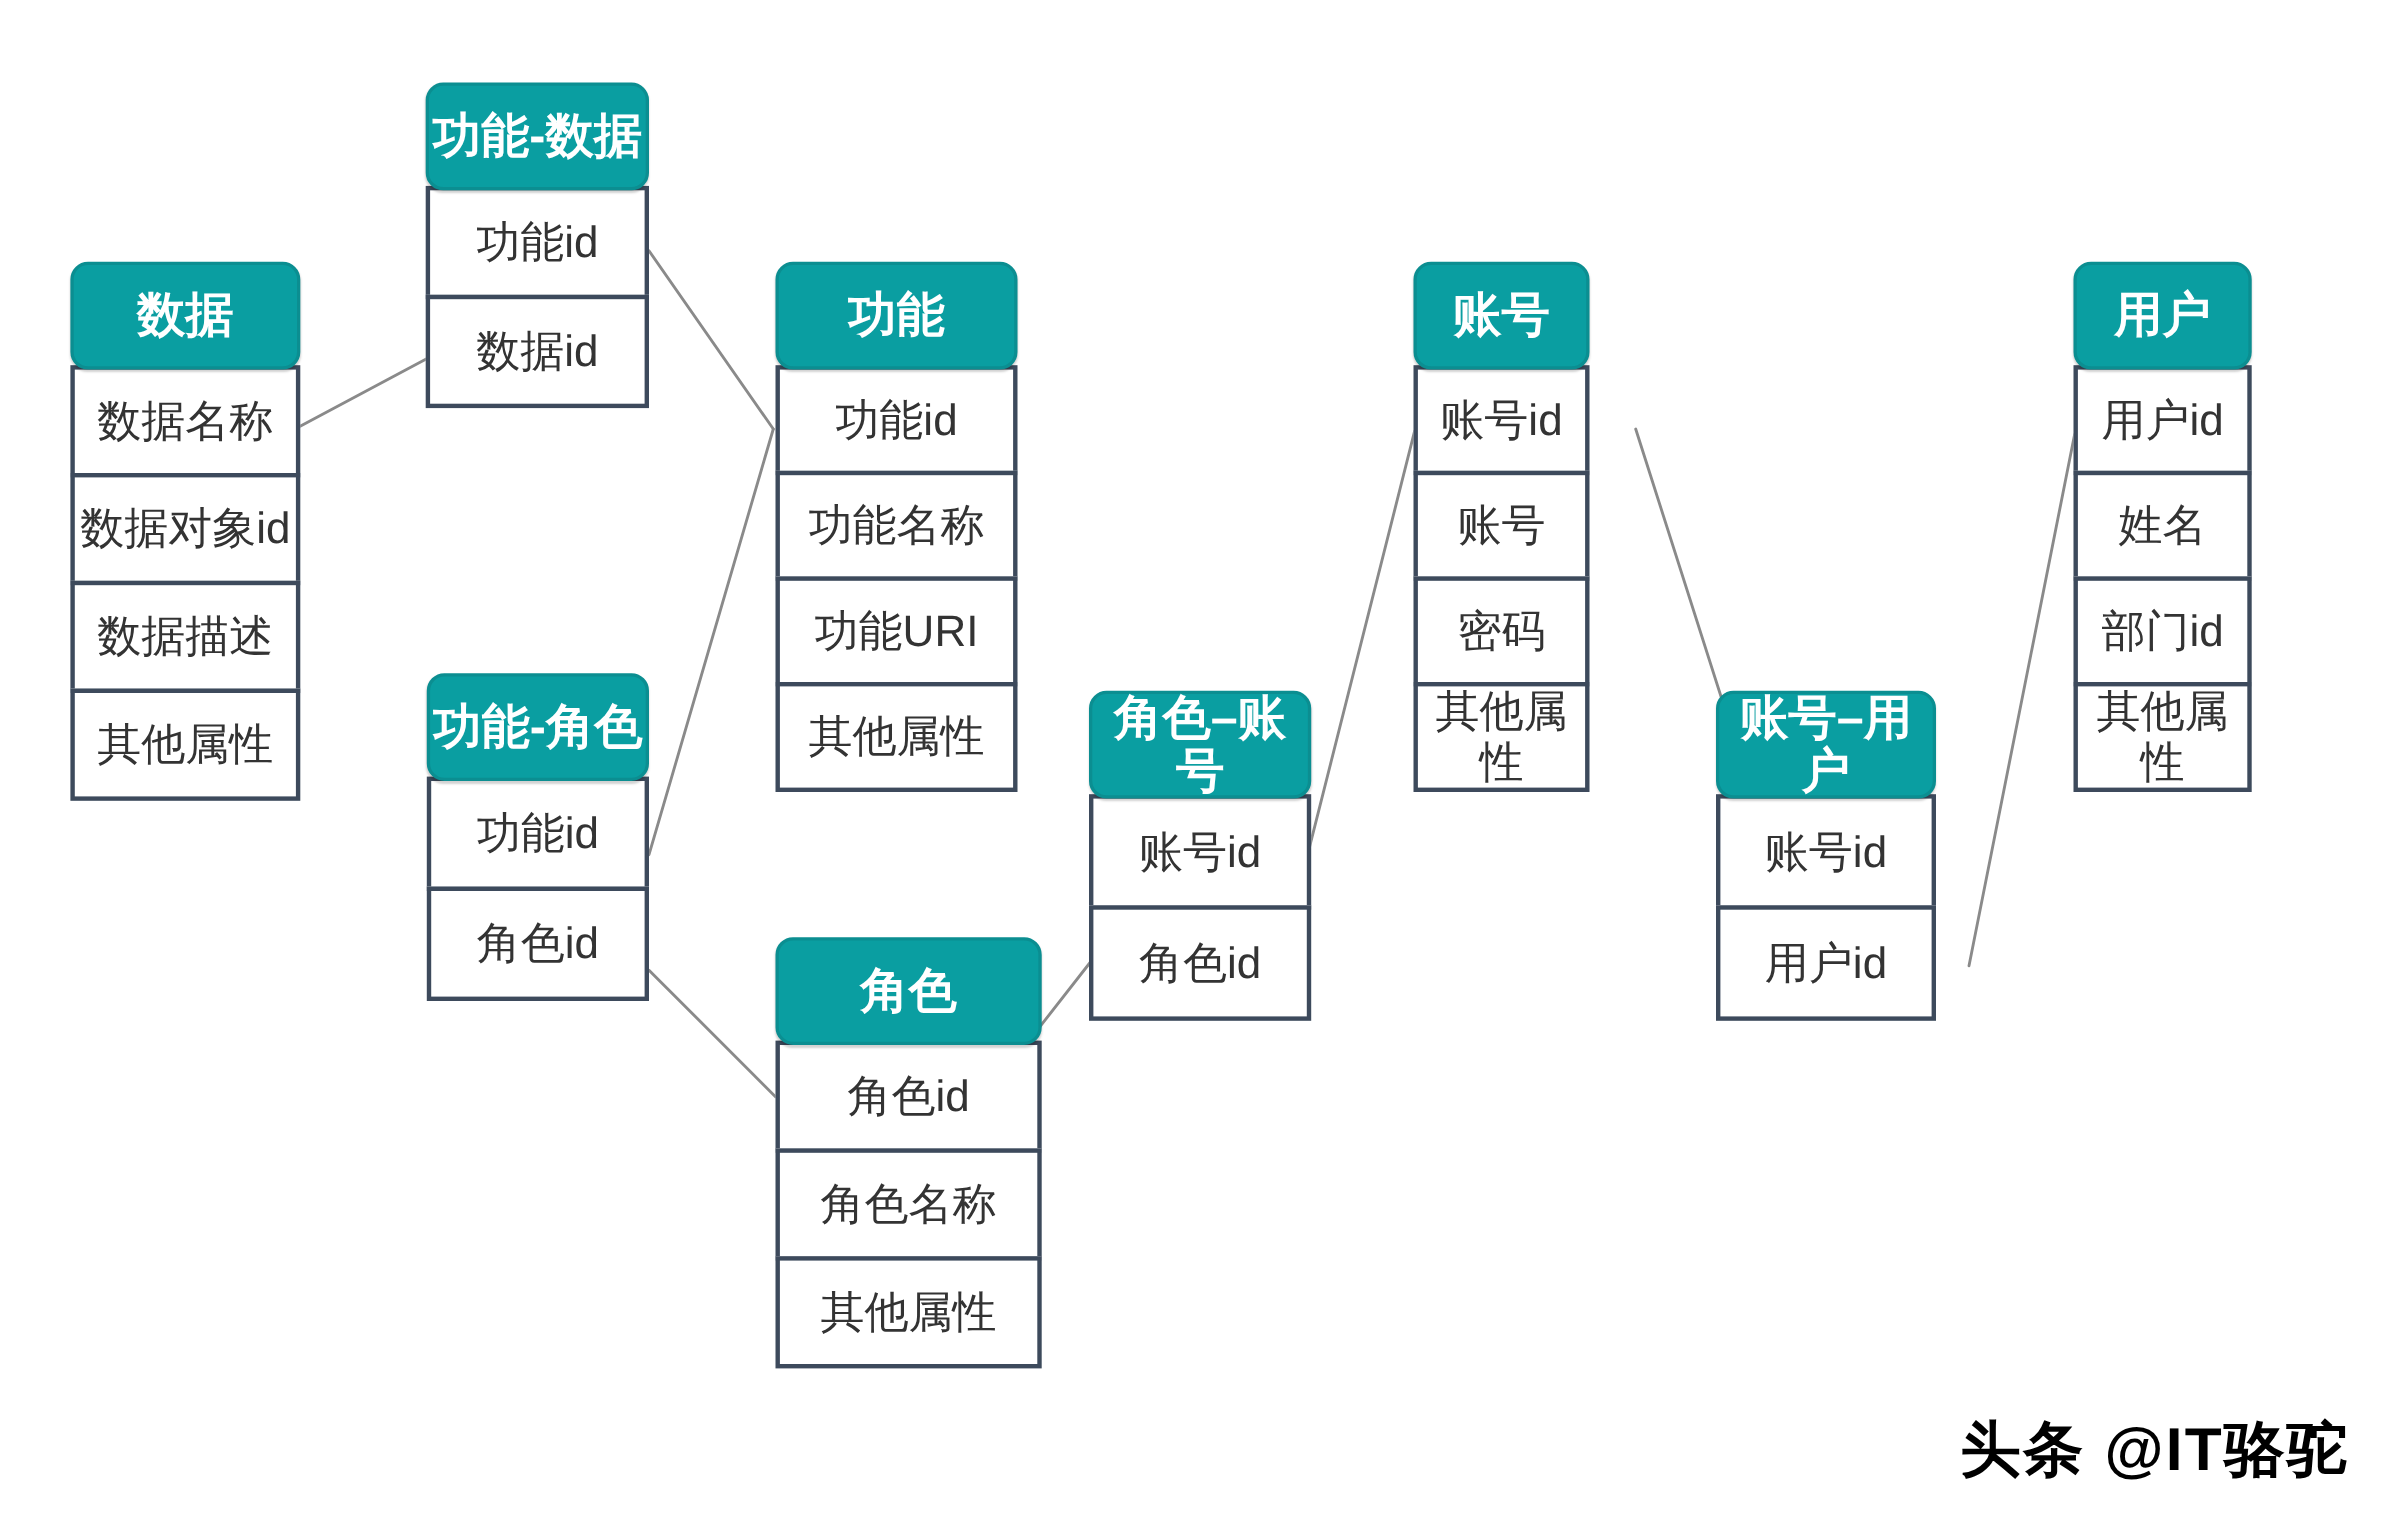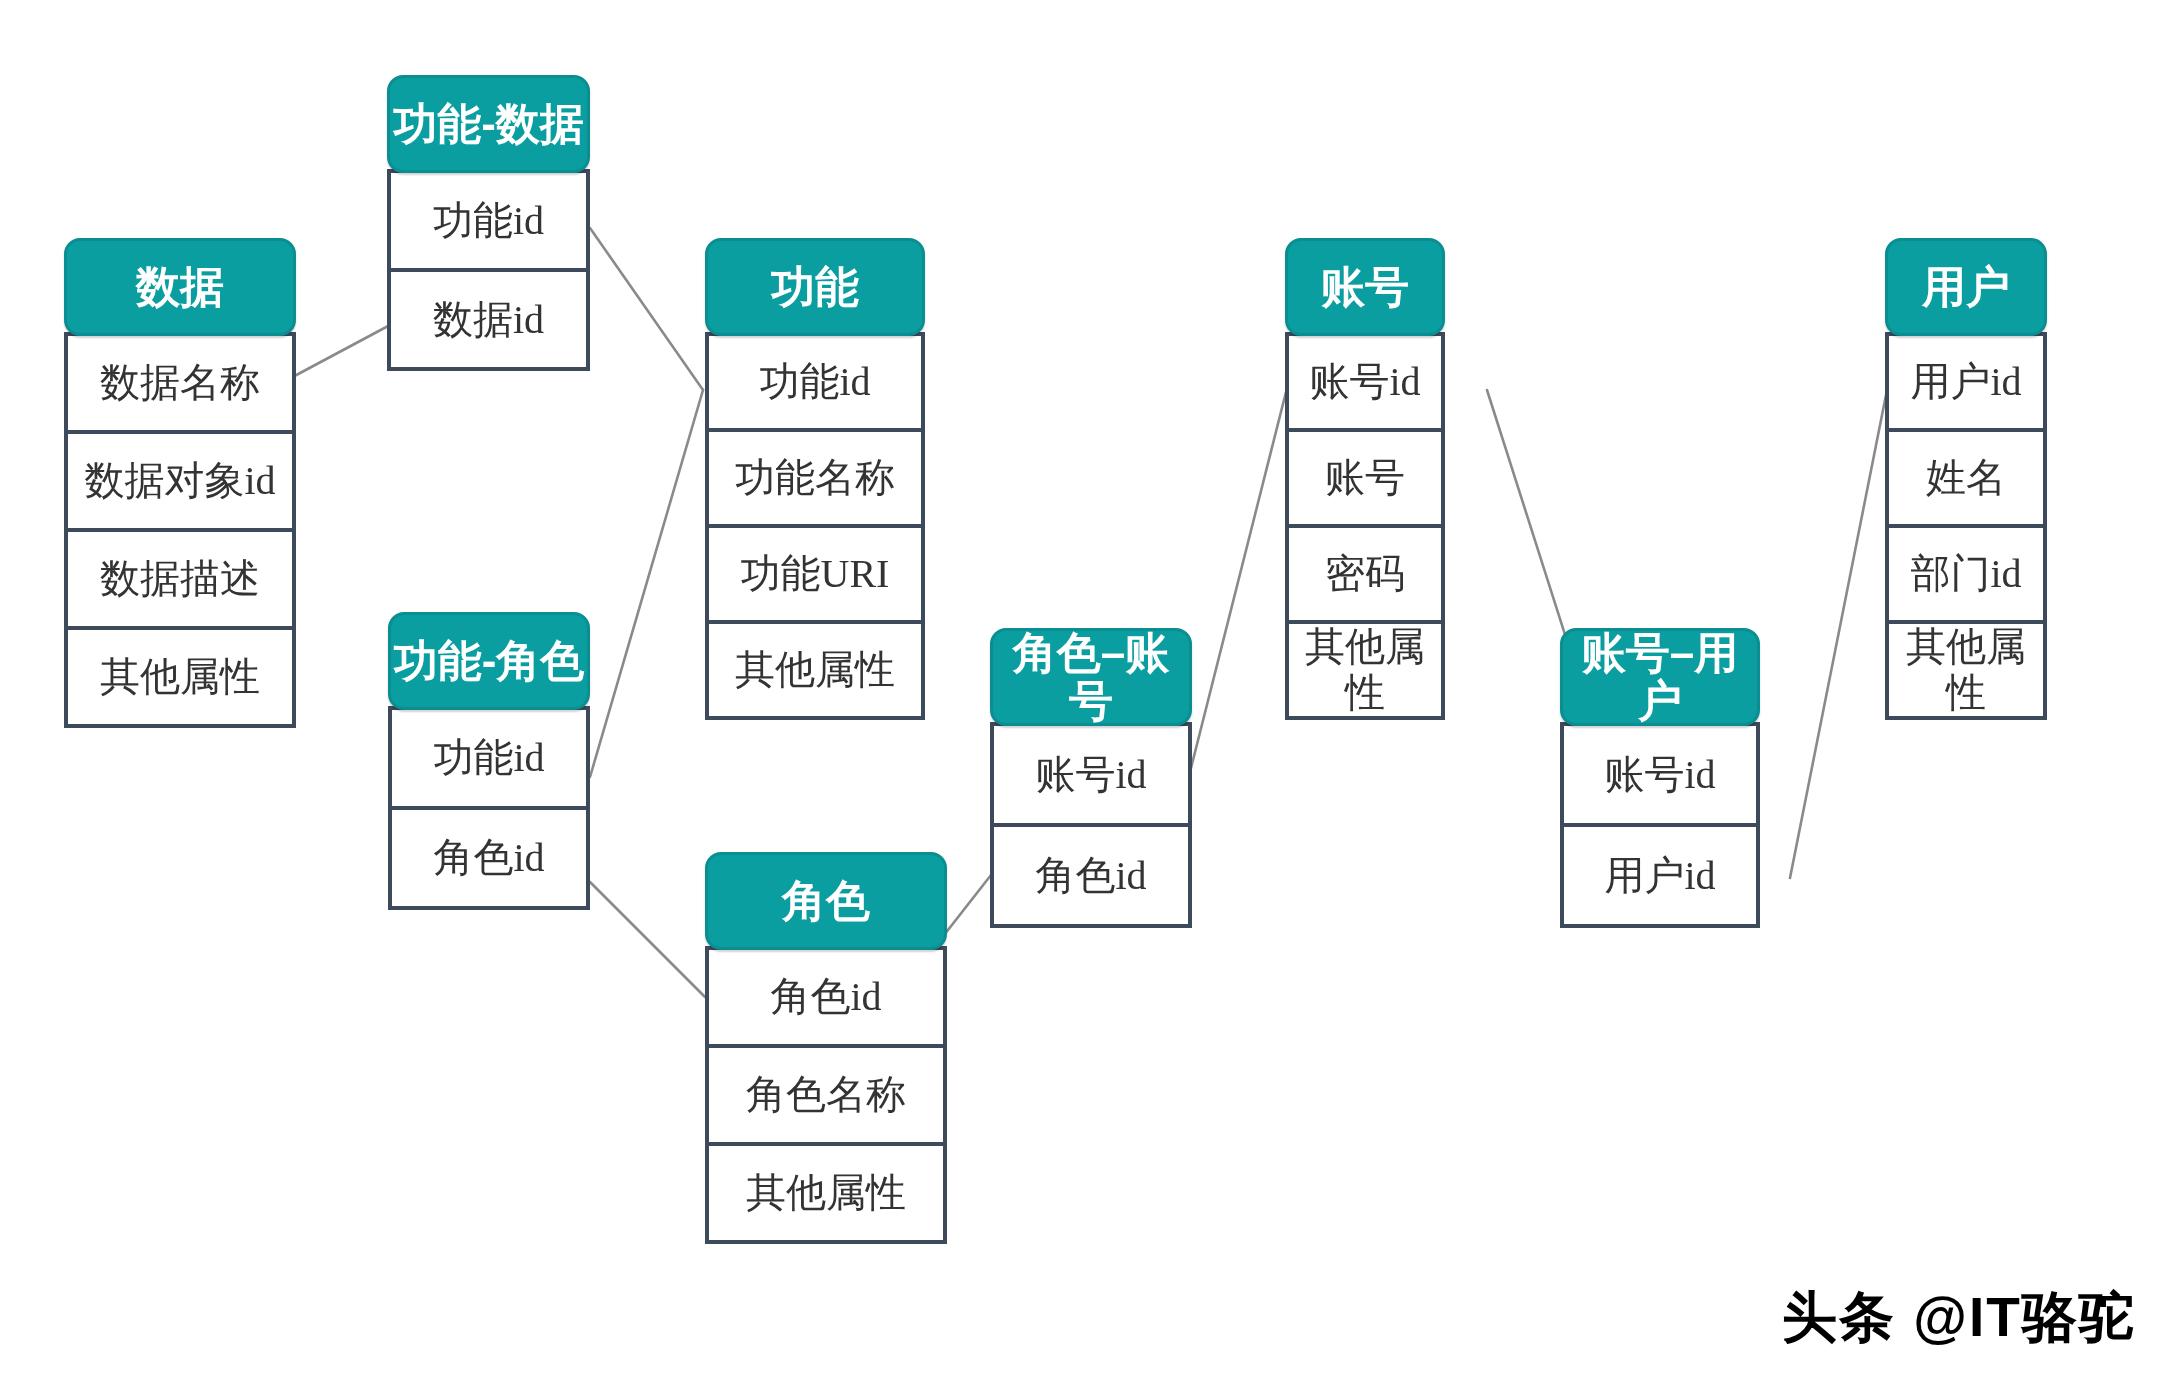--- a/index.html
+++ b/index.html
@@ -58,21 +58,20 @@
     display: flex;
     align-items: center;
     justify-content: center;
     text-align: center;
     color: #333333;
     font-size: 40px;
     font-weight: 500;
     line-height: 1.15;
     padding: 0 4px;
     overflow: hidden;
-    font-family: Liberation Serif, serif;
   }
   .field-row:first-child { margin-top: 0; }
   .watermark {
     position: absolute;
     left: 1782px;
     top: 1281px;
     z-index: 4;
     font-size: 55px;
     font-weight: 800;
     color: #000000;
@@ -89,21 +88,21 @@
     <line x1="272" y1="388" x2="390" y2="325"></line>
     <line x1="590" y1="228" x2="703" y2="390"></line>
     <line x1="590" y1="777" x2="703" y2="390"></line>
     <line x1="590" y1="882" x2="705" y2="997"></line>
     <line x1="905" y1="985" x2="991" y2="875"></line>
     <line x1="1190" y1="772" x2="1286" y2="392"></line>
     <line x1="1487" y1="390" x2="1612" y2="782"></line>
     <line x1="1790" y1="878" x2="1886" y2="395"></line>
   </svg>
 
-  <div class="entity" style="left:64px; top:238px; width:232px; --rh:102px;">
+  <div class="entity" style="left:64px; top:238px; width:209px; --rh:102px;">
     <div class="entity-header">数据</div>
     <div class="entity-fields">
       <div class="field-row">数据名称</div>
       <div class="field-row">数据对象id</div>
       <div class="field-row">数据描述</div>
       <div class="field-row">其他属性</div>
     </div>
   </div>
 
   <div class="entity" style="left:387px; top:75px; width:203px; --rh:103px;">

